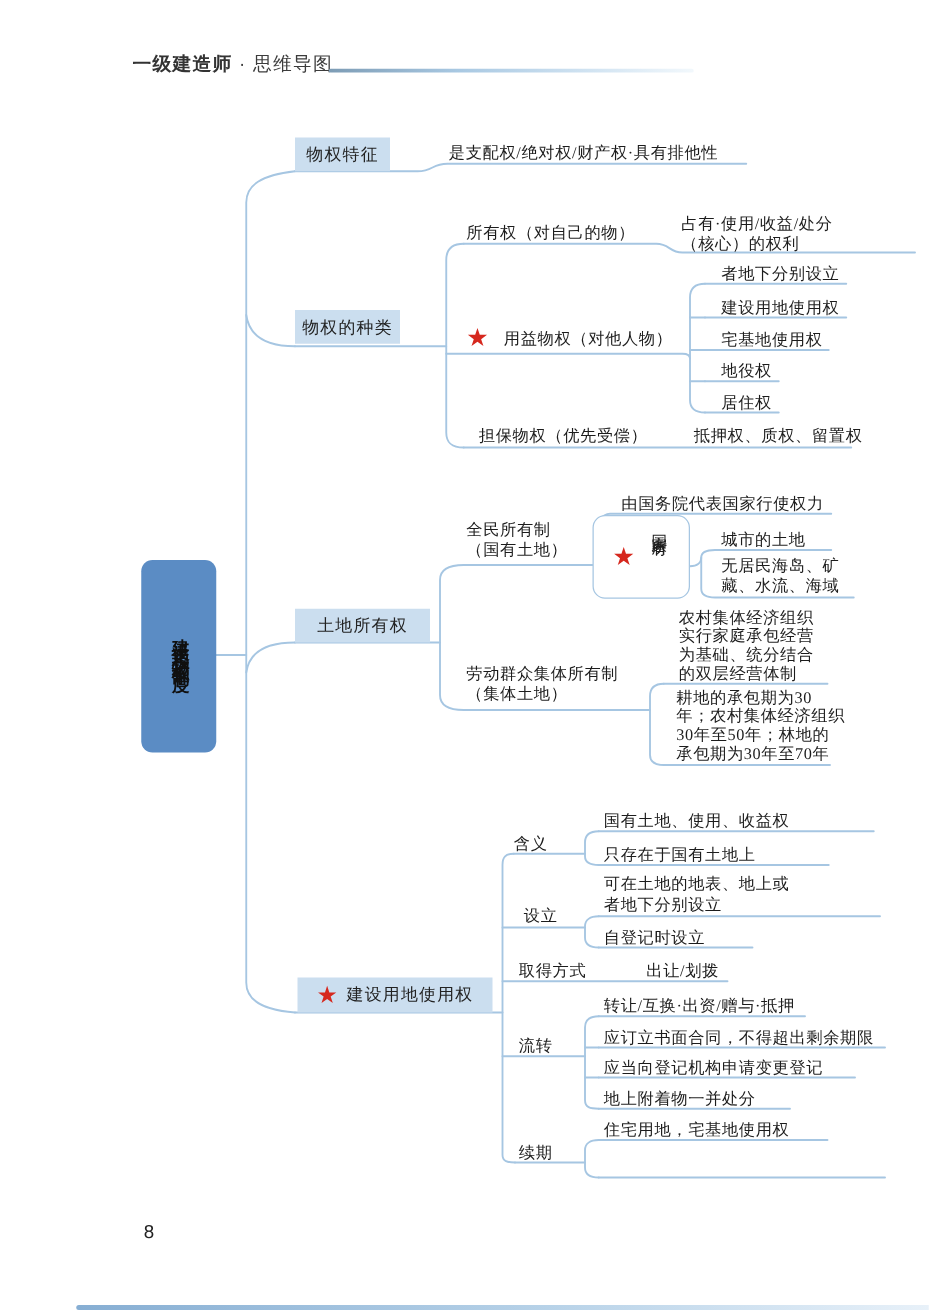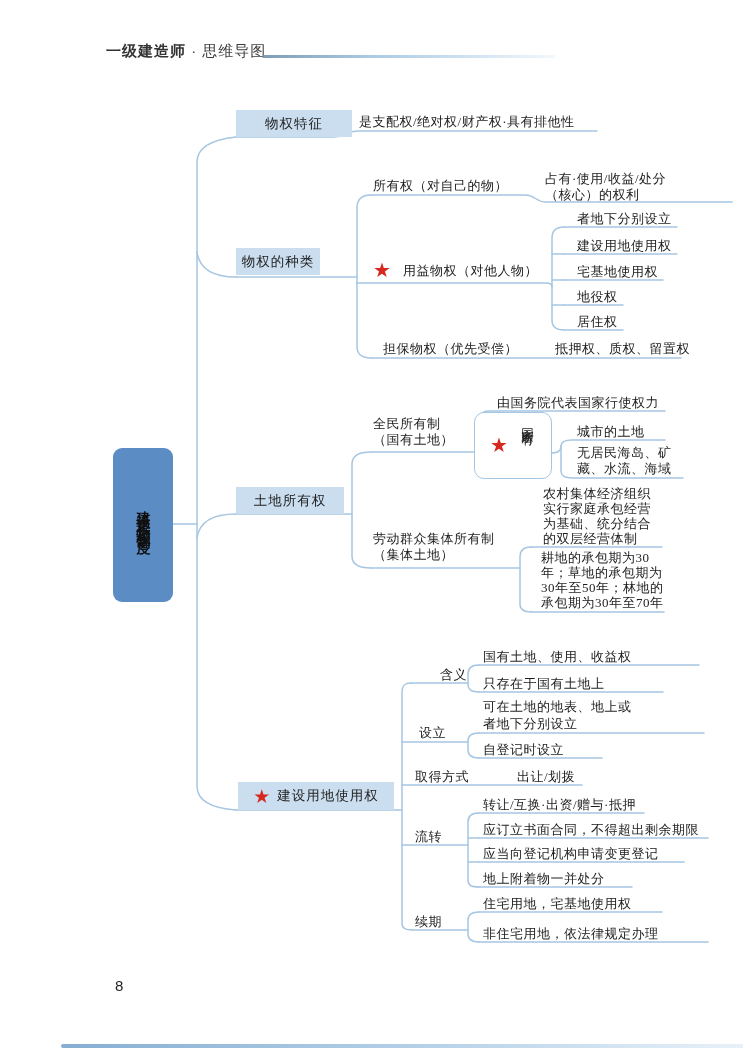--- a/index.html
+++ b/index.html
@@ -109,21 +109,21 @@
       <path d="M448 912 C441 912 437 915 437 920 L437 934 C437 940 441 942 448 942"></path>
       <path d="M448 912 H631"></path>
         <path d="M448 942 H677"></path>
     </g>
   </svg>
 
   <div class="abs root">
     <span>建设工程物权制度1</span>
   </div>
 
-  <div class="abs lbox" style="left:205px;top:110px;width:116px;height:27px;">
+  <div class="abs lbox" style="left:205px;top:110px;width:76px;height:27px;">
     <span>物权特征</span>
   </div>
   <div class="abs lbox" style="left:205px;top:248px;width:84px;height:27px;">
     <span>物权的种类</span>
   </div>
   <div class="abs lbox" style="left:205px;top:487px;width:108px;height:27px;">
     <span>土地所有权</span>
   </div>
   <div class="abs lbox" style="left:207px;top:782px;width:156px;height:28px;gap:6px;">
     <span class="star" style="font-size:19px;">★</span>
@@ -155,38 +155,37 @@
   <div class="abs t" style="left:546px;top:423px;">城市的土地</div>
   <div class="abs t ml" style="left:546px;top:445px;line-height:16px;">无居民海岛、矿
 藏、水流、海域</div>
   <div class="abs t ml" style="left:342px;top:531px;line-height:16px;">劳动群众集体所有制
 （集体土地）</div>
   <div class="abs t ml" style="left:512px;top:486px;line-height:15px;">农村集体经济组织
 实行家庭承包经营
 为基础、统分结合
 的双层经营体制</div>
   <div class="abs t ml" style="left:510px;top:550px;line-height:15px;">耕地的承包期为30
-年；草地的承包期为
+年；农村集体经济组织
 30年至50年；林地的
 承包期为30年至70年</div>
 
-  <div class="abs t" style="left:409px;top:666px;">含义</div>
+  <div class="abs t" style="left:380px;top:666px;">含义</div>
   <div class="abs t" style="left:452px;top:648px;">国有土地、使用、收益权</div>
   <div class="abs t" style="left:452px;top:675px;">只存在于国有土地上</div>
   <div class="abs t" style="left:388px;top:724px;">设立</div>
   <div class="abs t ml" style="left:452px;top:699px;line-height:16.5px;">可在土地的地表、地上或
 者地下分别设立</div>
   <div class="abs t" style="left:452px;top:741px;">自登记时设立</div>
   <div class="abs t" style="left:384px;top:768px;">取得方式</div>
   <div class="abs t" style="left:486px;top:768px;">出让/划拨</div>
   <div class="abs t" style="left:384px;top:828px;">流转</div>
   <div class="abs t" style="left:452px;top:796px;">转让/互换·出资/赠与·抵押</div>
   <div class="abs t" style="left:452px;top:821px;">应订立书面合同，不得超出剩余期限</div>
   <div class="abs t" style="left:452px;top:845px;">应当向登记机构申请变更登记</div>
   <div class="abs t" style="left:452px;top:870px;">地上附着物一并处分</div>
   <div class="abs t" style="left:384px;top:913px;">续期</div>
   <div class="abs t" style="left:452px;top:895px;">住宅用地，宅基地使用权</div>
-  <div class="abs t" style="left:452px;top:925px;">非住宅用地，依法律规定办理</div>
 
   <div class="abs pagenum">8</div>
   <div class="abs footer-line"></div>
 
 </div>
 
 </body></html>

